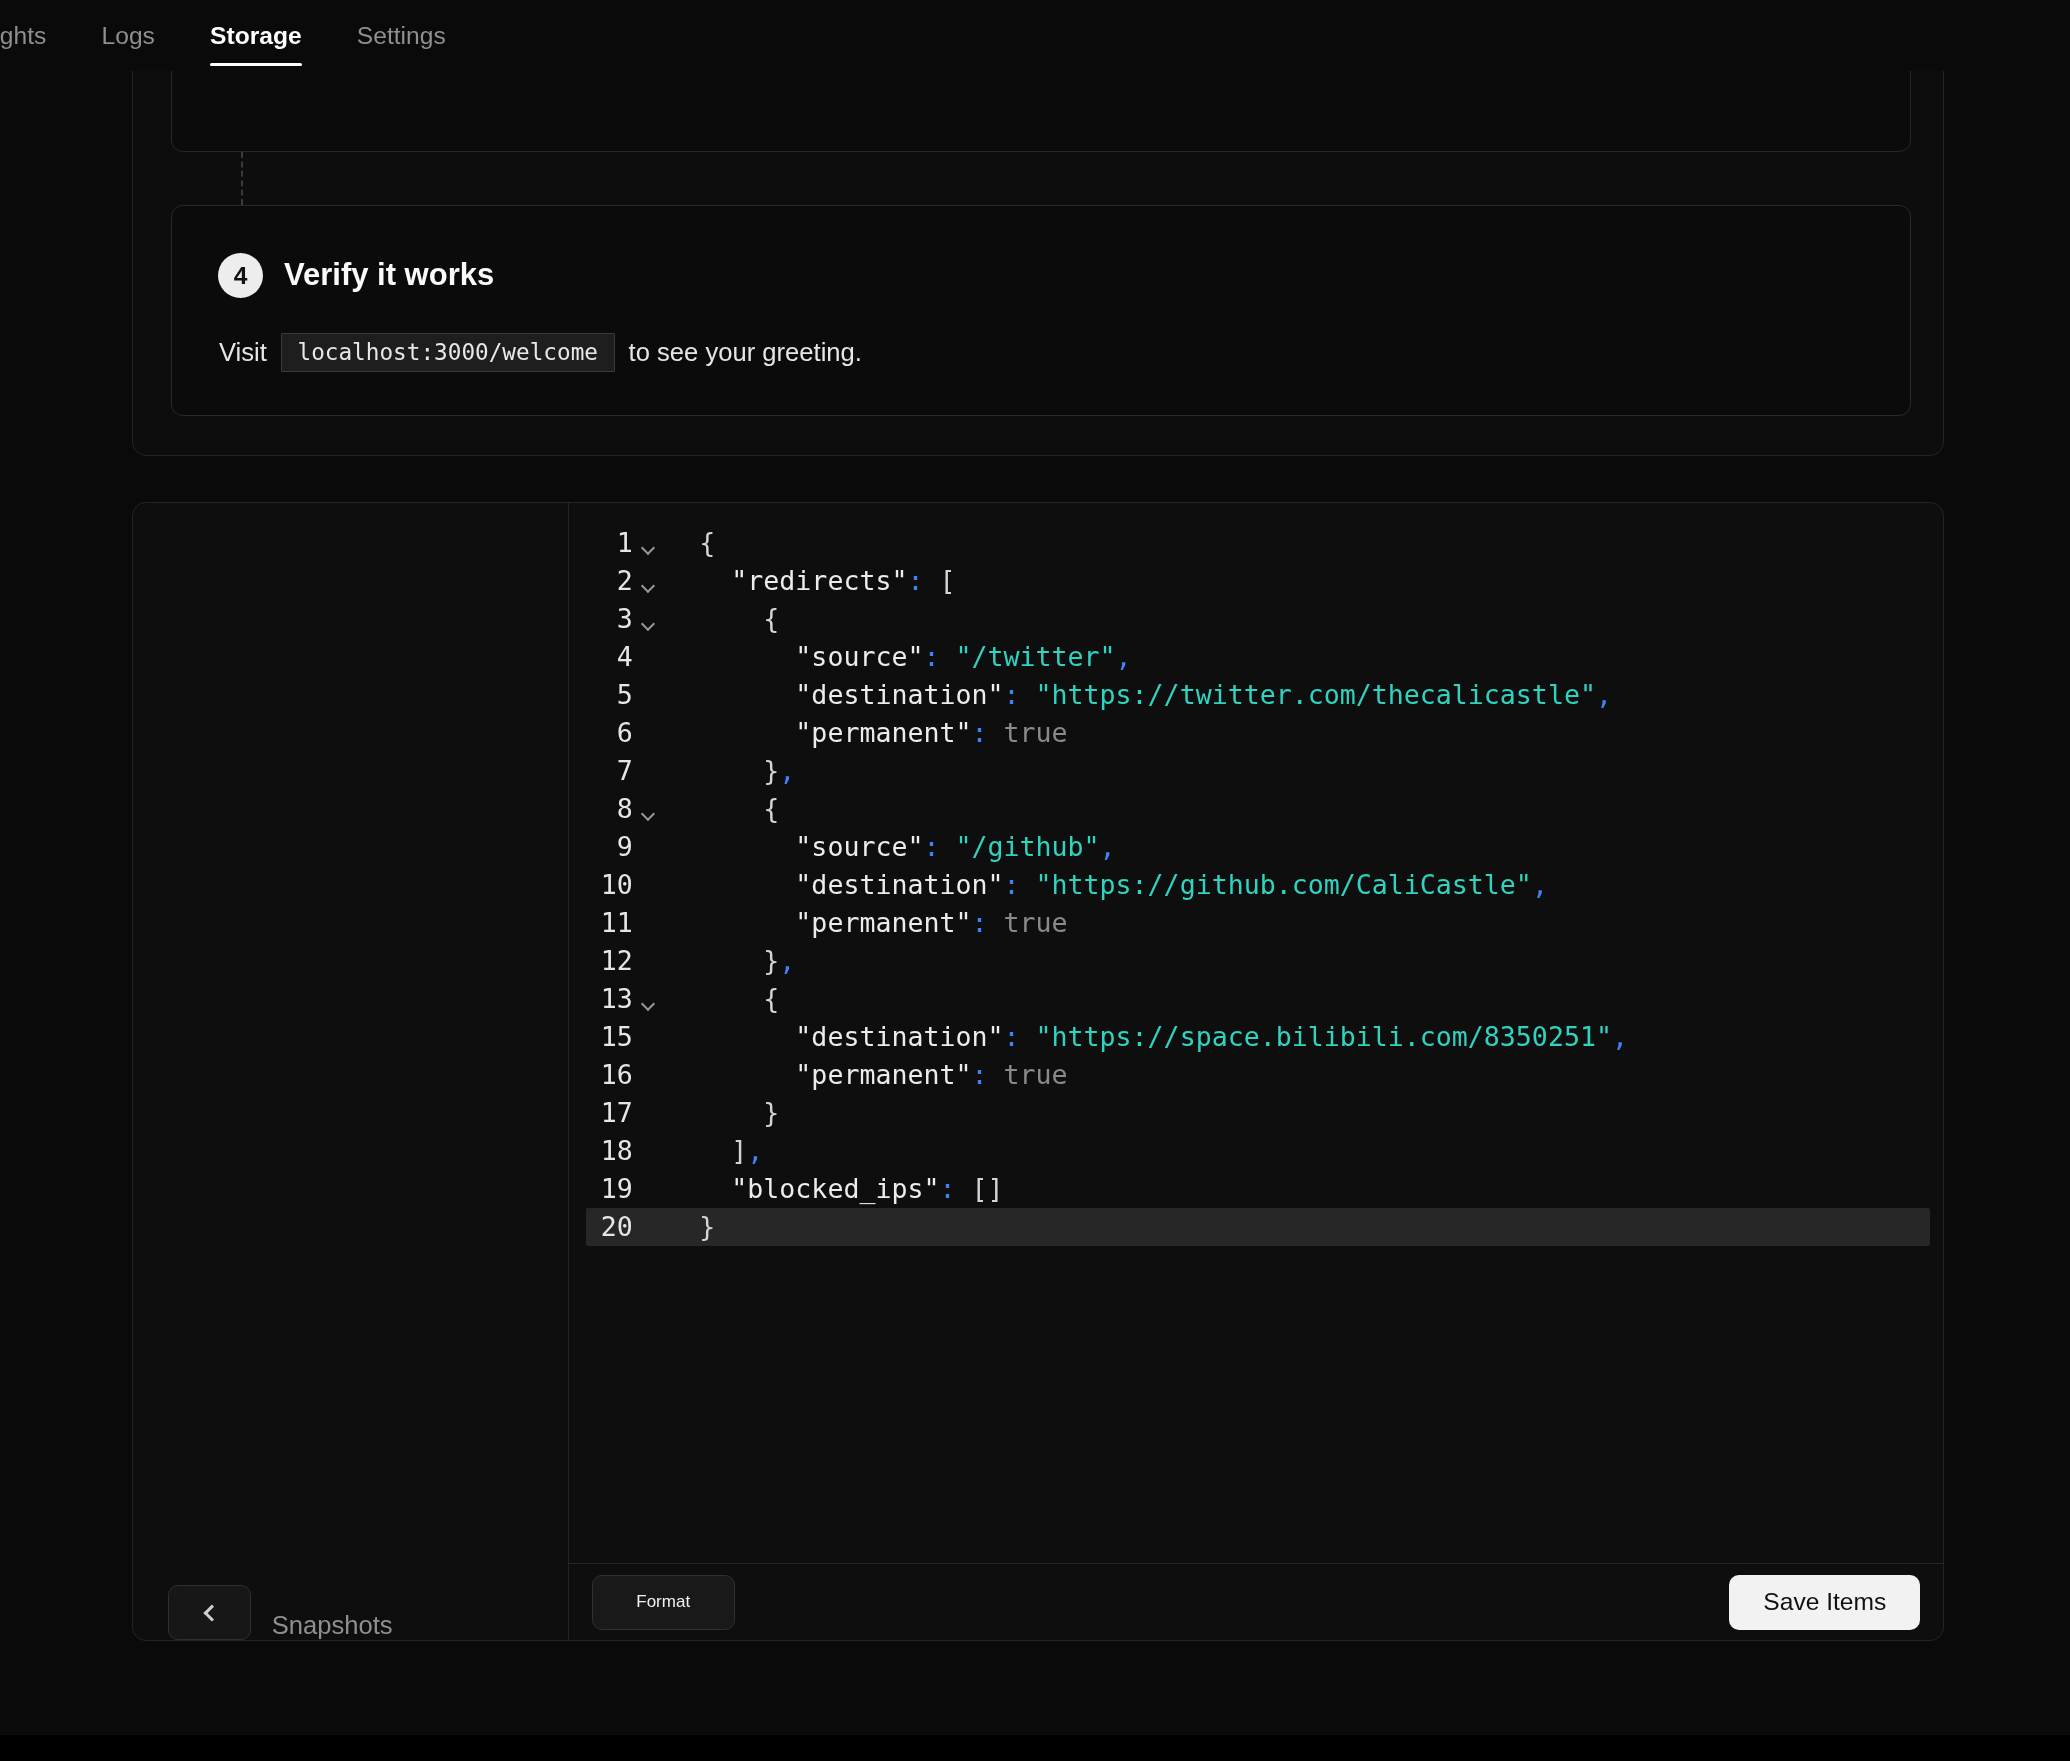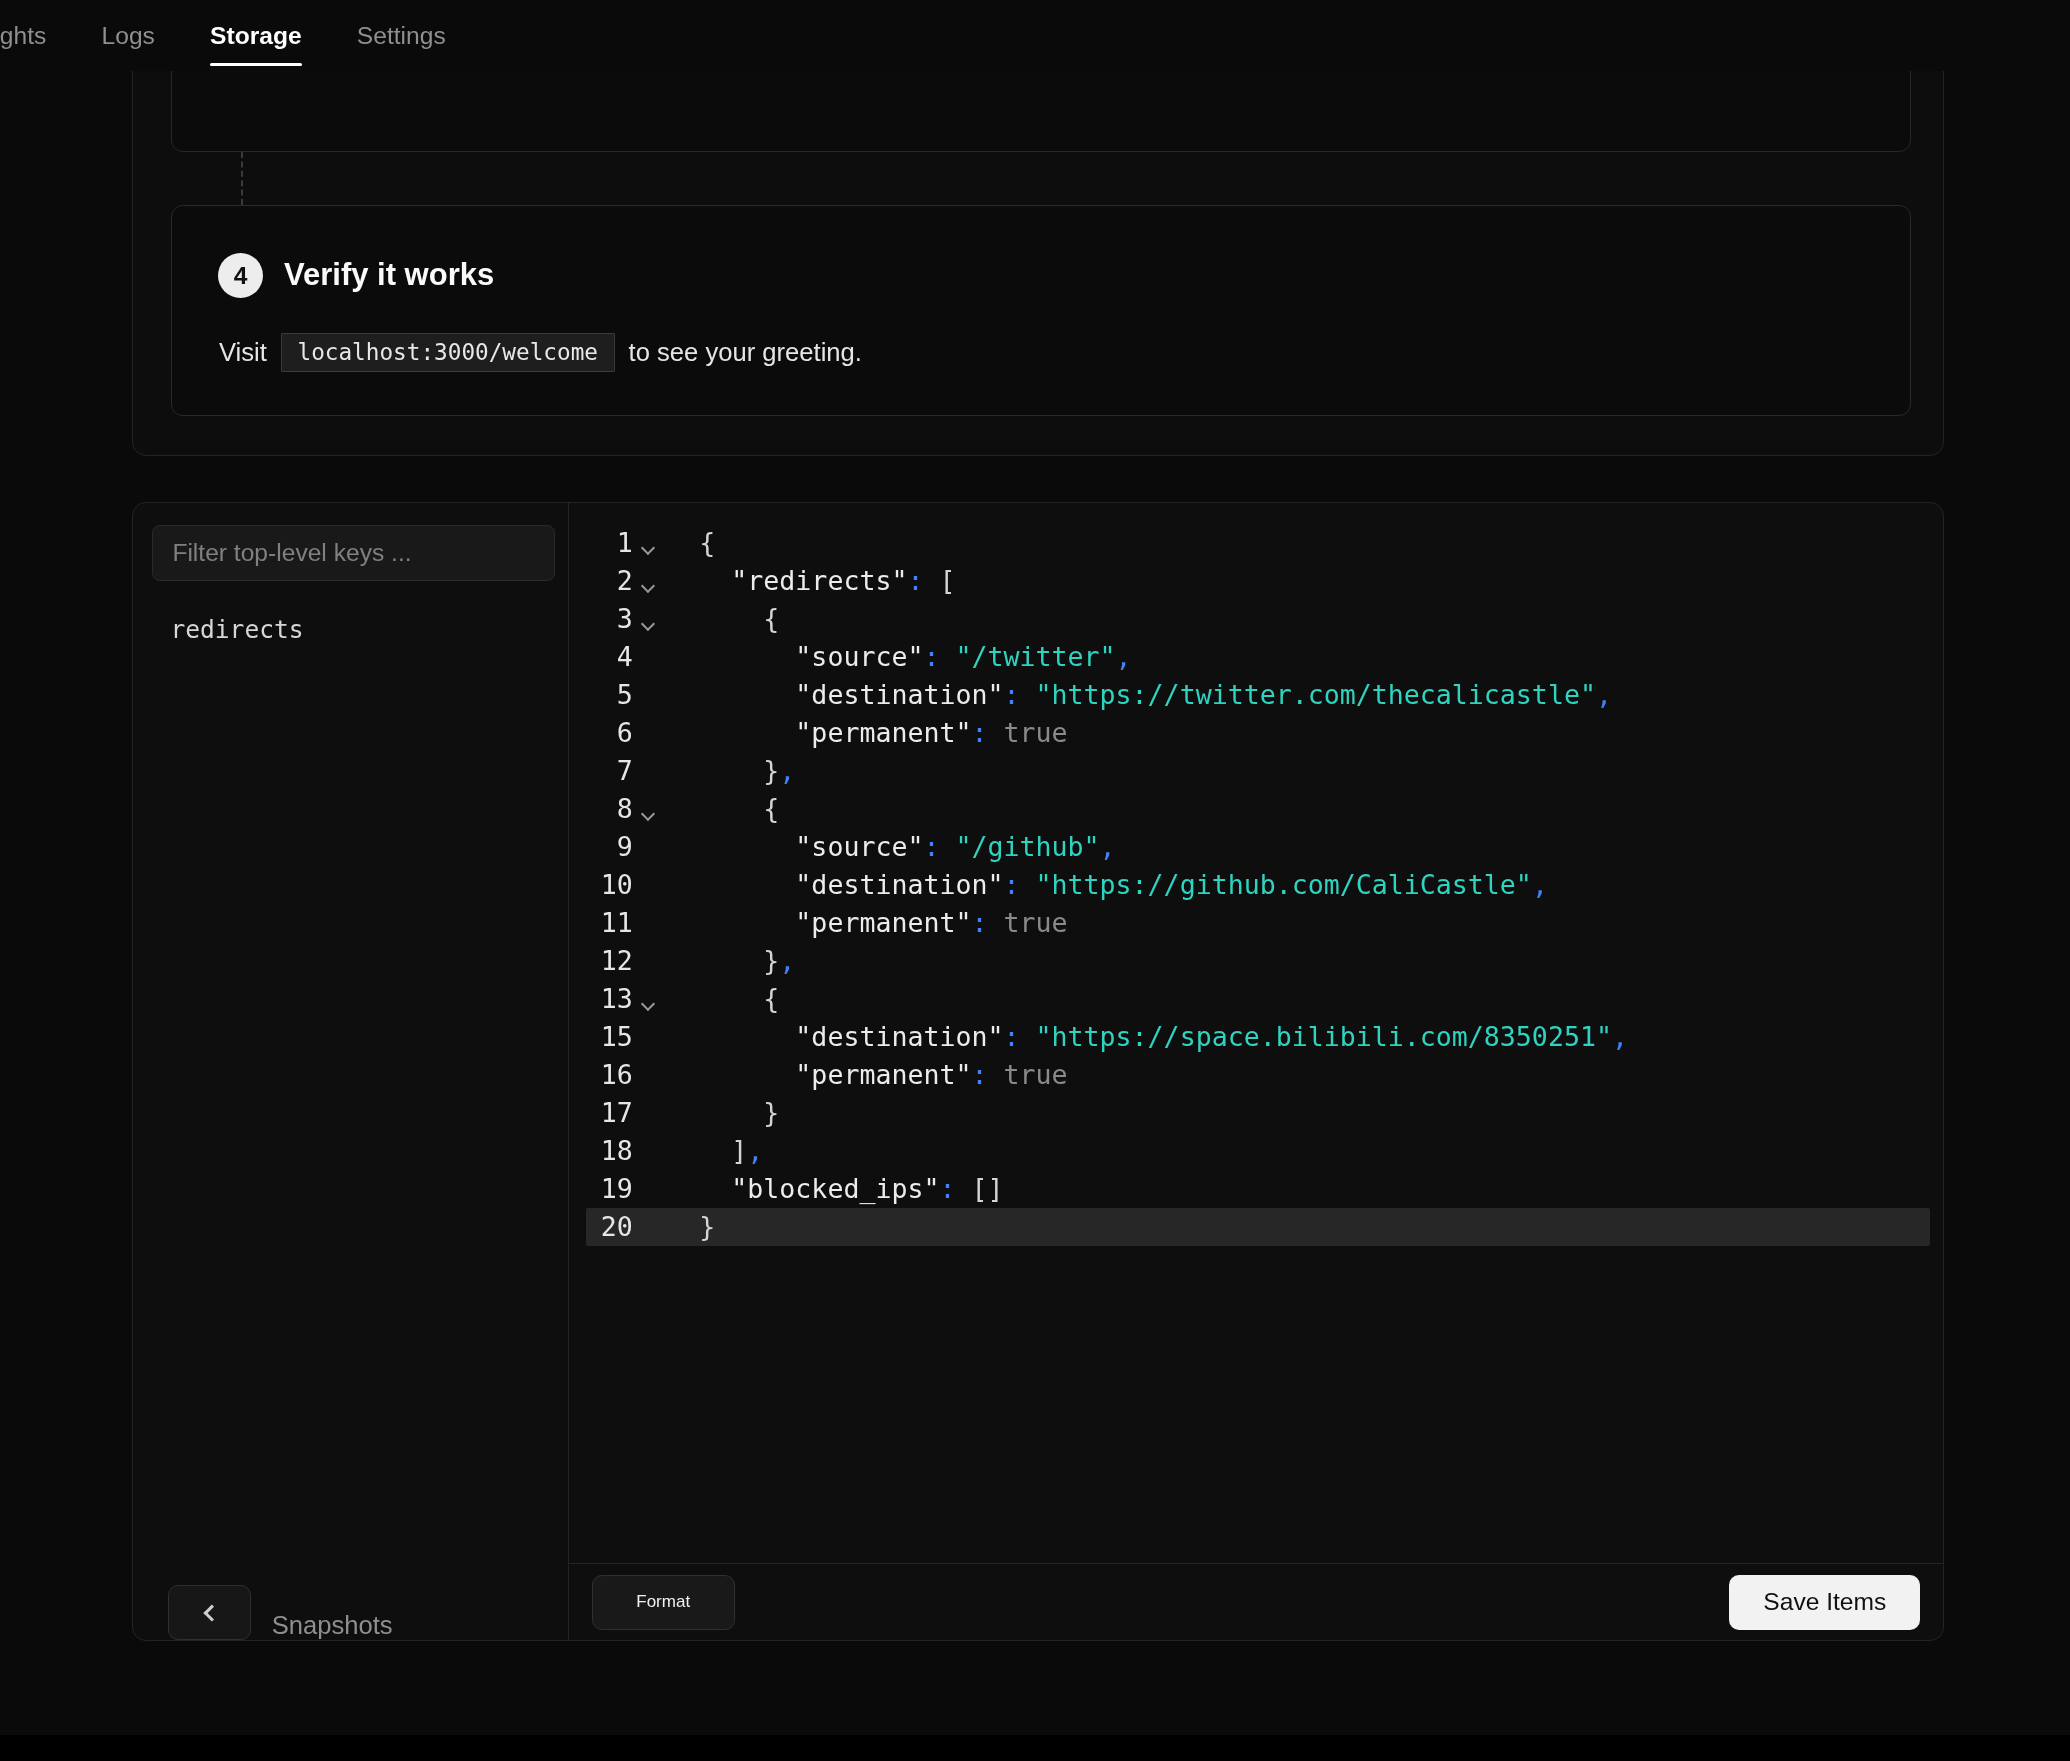--- a/index.html
+++ b/index.html
@@ -113,23 +113,21 @@
   <div class="verify-body">
     <span>Visit</span>
     <span class="code-chip">localhost:3000/welcome</span>
     <span>to see your greeting.</span>
   </div>
 </div>
 
 <div class="storage-panel">
 
   <div class="sidebar">
-    <input class="filter-input" type="text" placeholder="Filter top-level keys ..." style="">
     <div class="key-list">
-        <div class="key-item">redirects</div>
       </div>
     <div class="sidebar-footer">
       <div class="back-btn">
         <i class="back-chev"></i>
       </div>
       <span class="snapshots-label">Snapshots</span>
     </div>
   </div>
 
   <div class="editor">

